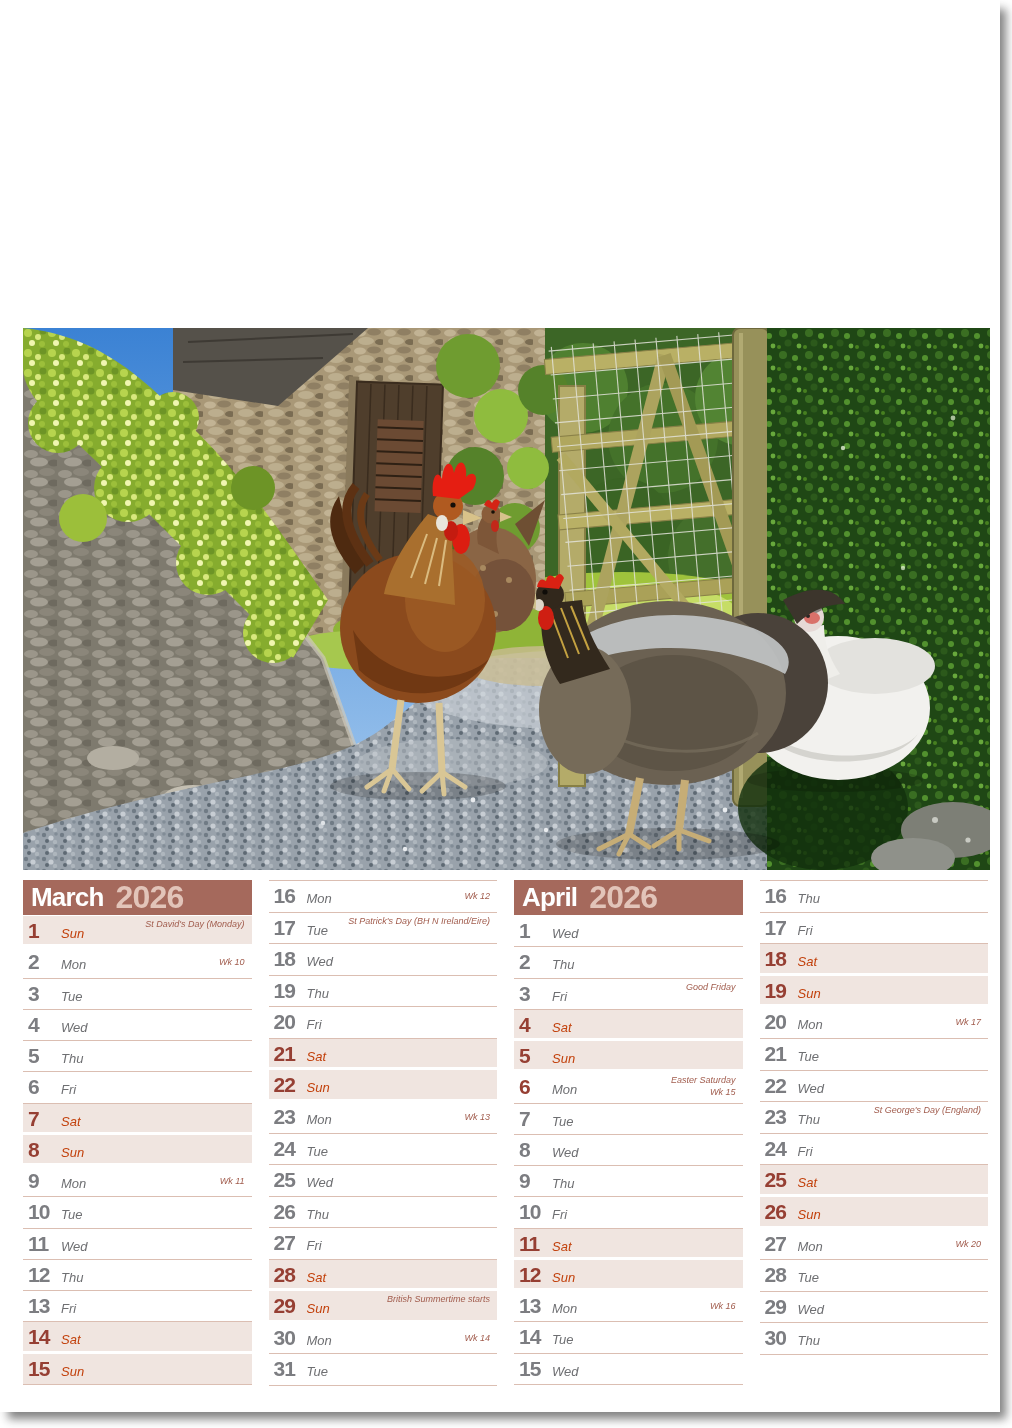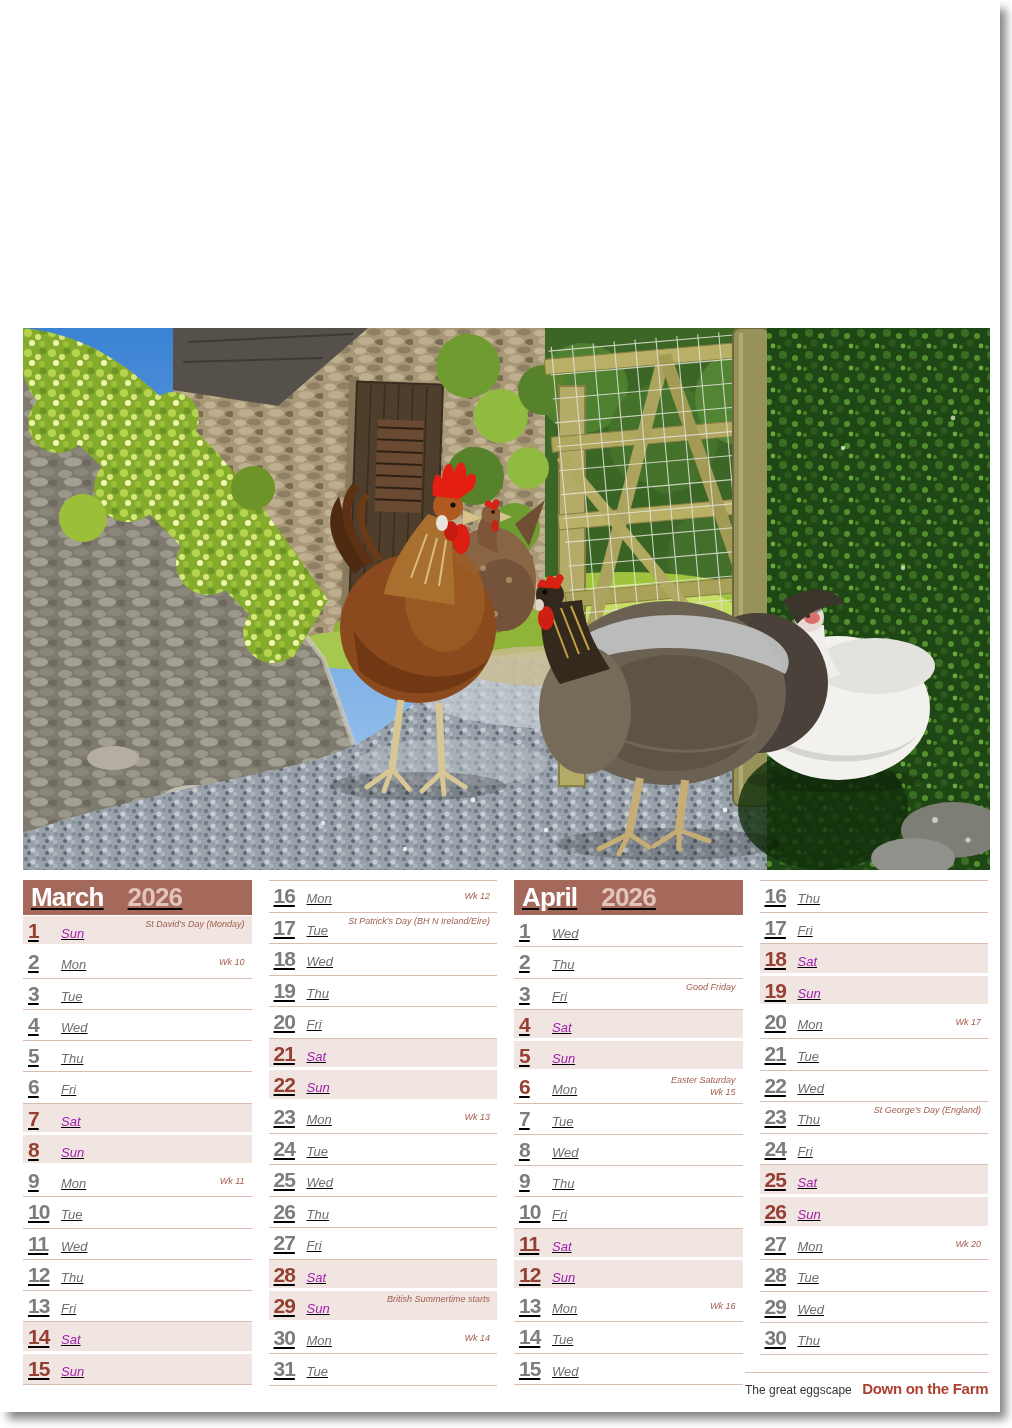--- a/index.html
+++ b/index.html
@@ -10,39 +10,39 @@
     --header-bg:#a5695c; --header-year:#e2c4b9; --accent:#963f33;
     --weekend-bg:#f0e5e0; --num-gray:#7c7d81; --dow-gray:#6e6f72;
     --note:#a15c4d; --divider:#dbbeb2; --foot-text:#38352f; --foot-accent:#ae4030;
   }
   .page{position:absolute;left:0;top:0;width:1000px;height:1412px;background:#fff;
         box-shadow:7px 8px 9px -1px rgba(30,30,30,.55);}
   .photo{position:absolute;left:23px;top:328px;width:967px;height:542px;overflow:hidden;}
   .photo svg{display:block;width:100%;height:100%;}
 
   .cal{position:absolute;left:23px;top:880px;width:965px;display:grid;
-       grid-template-columns:repeat(4,1fr);column-gap:17px;text-decoration:underline;}
+       grid-template-columns:repeat(4,1fr);column-gap:17px;}
   .col{display:flex;flex-direction:column;height:505px;}
   .col.h15{height:474px;}
   .col.noheader{border-top:1px solid var(--divider);}
   .mhead{height:35px;flex:0 0 35px;background:var(--header-bg);color:#fff;
          display:flex;align-items:center;padding-left:8px;margin-bottom:1px;}
   .mname{font-size:26px;font-weight:bold;letter-spacing:-0.8px;}
-  .myear{font-size:26px;font-weight:bold;letter-spacing:-0.8px;color:var(--header-year);margin-left:24px;text-align:center;}
+  .myear{font-size:32px;font-weight:bold;letter-spacing:-0.8px;color:var(--header-year);margin-left:12px;text-align:center;}
   .row{position:relative;flex:1;display:flex;align-items:baseline;
        padding:4px 0 0 5px;box-sizing:border-box;border-bottom:1px solid transparent;}
   .row.plain{border-bottom-color:var(--divider);}
   .row.weekend{background:var(--weekend-bg);border-bottom-color:#fff;
                box-shadow:inset 0 -2px 0 #ffffff;}
   .row:last-child{border-bottom-color:var(--divider);box-shadow:none;}
   .num{width:30px;font-size:21px;font-weight:bold;letter-spacing:-1px;
        line-height:1;color:var(--num-gray);}
   .weekend .num,.holiday .num{color:var(--accent);}
   .dow{font-size:13px;font-style:italic;line-height:1;color:var(--dow-gray);margin-left:3px;}
-  .weekend .dow{color:#a21caf;}
+  .weekend .dow{color:#c2410c;}
   .notes{position:absolute;right:7px;top:3px;display:flex;flex-direction:column;
          align-items:flex-end;line-height:1.3;text-align:center;}
   .row.wk-only .notes{top:10px;}
   .note,.wk{font-size:9px;font-style:italic;color:var(--note);white-space:nowrap;}
 
   .footer{position:absolute;right:12px;top:1372px;width:243px;border-top:1px solid var(--divider);
           padding-top:7px;text-align:right;white-space:nowrap;}
   .foot-pre{font-size:12px;color:var(--foot-text);}
   .foot-title{font-size:15px;font-weight:bold;color:var(--foot-accent);margin-left:6px;letter-spacing:-0.3px;}
 </style>
@@ -648,18 +648,14 @@
           <span class="num">29</span>
           <span class="dow">Wed</span>
         </div>
         <div class="row plain">
           <span class="num">30</span>
           <span class="dow">Thu</span>
         </div>
       </div>
   </div>
 
-  <div class="footer">
-    <span class="foot-pre">The great eggscape</span>
-    <span class="foot-title">Down on the Farm</span>
-  </div>
 
 </div>
 
 </body></html>

